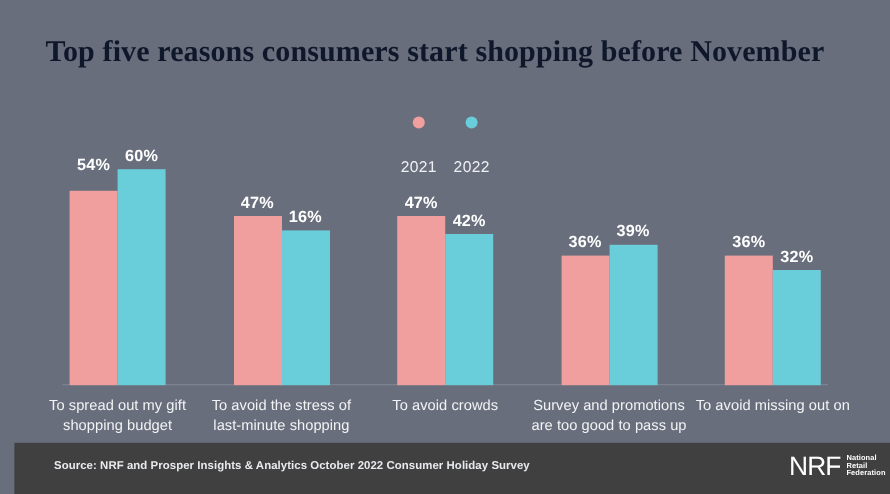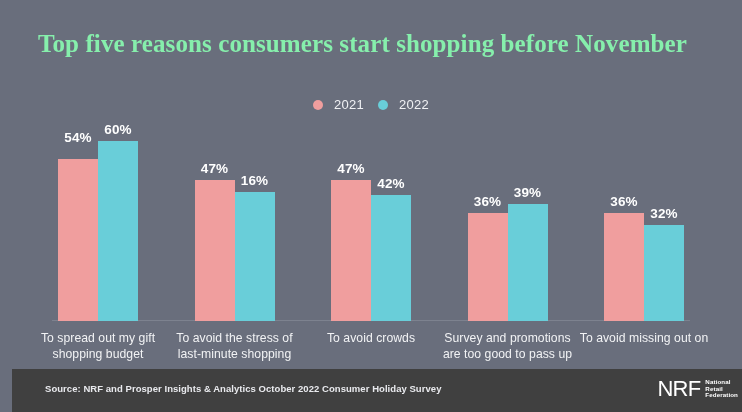--- a/index.html
+++ b/index.html
@@ -22,37 +22,38 @@
   }
   .chart-title {
     position: absolute;
     left: 38px;
     top: 28px;
     width: 670px;
     font-family: "Liberation Serif", serif;
     font-weight: 700;
     font-size: 25px;
     letter-spacing: 0.1px;
-    color: #86efac;
+    color: #0f172a;
     line-height: 1.25;
   }
   .legend {
     position: absolute;
     left: 0;
     top: 97px;
     width: 742px;
     display: flex;
     justify-content: center;
     align-items: center;
     gap: 14px;
   }
   .legend-item {
     display: flex;
     align-items: center;
-    gap: 11px;
+    gap: 24px;
+    flex-direction: column;
   }
   .legend-swatch {
     width: 10px;
     height: 10px;
     border-radius: 50%;
     display: block;
   }
   .legend-label {
     color: #f0f1f4;
     font-size: 13px;

